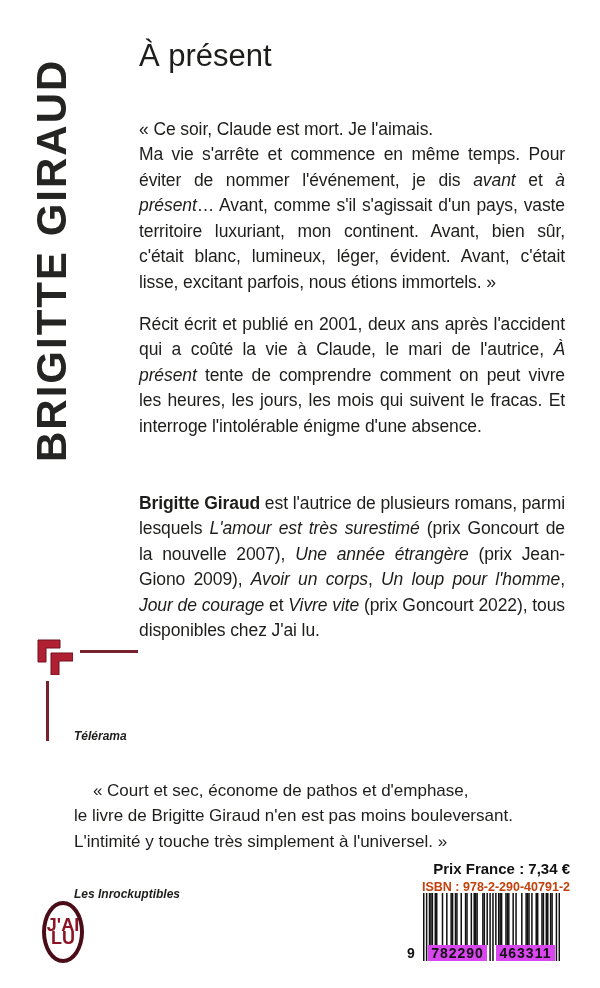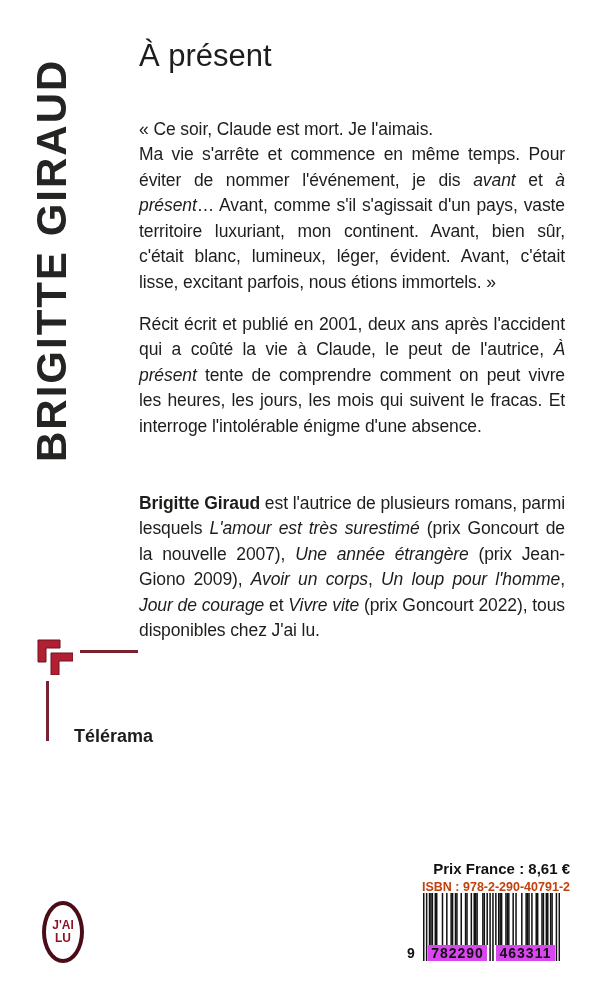--- a/index.html
+++ b/index.html
@@ -54,32 +54,32 @@
   .press-vline{position:absolute;left:46px;top:681px;width:3px;height:60px;}
   .press-mark{position:absolute;left:37px;top:639px;width:36px;height:36px;}
   .press-quote{
     position:absolute;left:74px;width:505px;
     font-size:17px;line-height:25.5px;
     white-space:pre-wrap;text-align:left;
   }
   .press-quote-1{top:671px;}
   .press-quote-2{top:752px;}
   .press-source{
-    font-weight:bold;
-    font-size:18px;margin-top:2px;white-space:normal;
+    font-weight:bold;font-style:italic;
+    font-size:12px;margin-top:2px;white-space:normal;
   }
   
   .publisher-logo{
     position:absolute;left:42px;top:901px;
     width:34px;height:54px;
     border:4px solid #4a0d17;
     border-radius:50%;
     display:flex;flex-direction:column;
     align-items:center;justify-content:center;
-    font-weight:bold;font-size:12px;line-height:13px;
+    font-weight:bold;font-size:18px;line-height:13px;
     color:#8c1425;letter-spacing:0;
   }
   .credits{
     position:absolute;left:100px;top:923px;
     font-size:11.5px;line-height:13.5px;
     font-weight:bold;color:#2a2a28;
     white-space:pre-wrap;letter-spacing:0;
   }
   .price-label{
     position:absolute;right:30px;top:860px;
@@ -108,43 +108,49 @@
 
 <div class="cover">
 
   <div class="author-vertical">BRIGITTE GIRAUD</div>
 
   <div class="book-title">À présent</div>
 
   <p class="flow-text excerpt"><span class="seg-normal">« Ce soir, Claude est mort. Je l'aimais.
 </span><span class="seg-normal">Ma vie s'arrête et commence en même temps. Pour éviter de nommer l'événement, je dis </span><span class="seg-italic">avant</span><span class="seg-normal"> et </span><span class="seg-italic">à présent</span><span class="seg-normal">… Avant, comme s'il s'agissait d'un pays, vaste territoire luxuriant, mon continent. Avant, bien sûr, c'était blanc, lumineux, léger, évident. Avant, c'était lisse, excitant parfois, nous étions immortels. »</span></p>
 
-  <p class="flow-text synopsis"><span class="seg-normal">Récit écrit et publié en 2001, deux ans après l'accident qui a coûté la vie à Claude, le peut de l'autrice, </span><span class="seg-italic">À présent</span><span class="seg-normal"> tente de comprendre comment on peut vivre les heures, les jours, les mois qui suivent le fracas. Et interroge l'intolérable énigme d'une absence.</span></p>
+  <p class="flow-text synopsis"><span class="seg-normal">Récit écrit et publié en 2001, deux ans après l'accident qui a coûté la vie à Claude, le mari de l'autrice, </span><span class="seg-italic">À présent</span><span class="seg-normal"> tente de comprendre comment on peut vivre les heures, les jours, les mois qui suivent le fracas. Et interroge l'intolérable énigme d'une absence.</span></p>
 
   <p class="flow-text bio"><span class="seg-bold">Brigitte Giraud</span><span class="seg-normal"> est l'autrice de plusieurs romans, parmi lesquels </span><span class="seg-italic">L'amour est très surestimé</span><span class="seg-normal"> (prix Goncourt de la nouvelle 2007), </span><span class="seg-italic">Une année étrangère</span><span class="seg-normal"> (prix Jean-Giono 2009), </span><span class="seg-italic">Avoir un corps</span><span class="seg-normal">, </span><span class="seg-italic">Un loup pour l'homme</span><span class="seg-normal">, </span><span class="seg-italic">Jour de courage</span><span class="seg-normal"> et </span><span class="seg-italic">Vivre vite</span><span class="seg-normal"> (prix Goncourt 2022), tous disponibles chez J'ai lu.</span></p>
 
   <svg class="press-mark" viewBox="0 0 36 36">
     <path d="M1 1 H23 V9 H9 V23 H1 Z" fill="#b02032" stroke="#701020" stroke-width="1"></path>
     <path d="M14 14 H36 V22 H22 V36 H14 Z" fill="#b02032" stroke="#701020" stroke-width="1"></path>
   </svg>
   <div class="press-hline" style="background: rgb(119, 34, 46);"></div>
   <div class="press-vline" style="background: rgb(119, 34, 46);"></div>
 
   <div class="press-quote press-quote-1">
     <div class="press-source">Télérama</div>
   </div>
 
+  <div class="press-quote press-quote-2">
+    <span>« Court et sec, économe de pathos et d'emphase,
+le livre de Brigitte Giraud n'en est pas moins bouleversant.
+L'intimité y touche très simplement à l'universel. »</span>
+    <div class="press-source">Les Inrockuptibles</div>
+  </div>
 
   <div class="publisher-logo">
     <span>J'AI</span>
     <span>LU</span>
   </div>
 
 
-  <div class="price-label">Prix France : 8,61 €</div>
+  <div class="price-label">Prix France : 7,34 €</div>
 
   <div class="isbn-label">ISBN : 978-2-290-40791-2</div>
 
   <div class="barcode">
     <svg viewBox="0 0 137 68" width="137" height="68">
         <rect x="0.00" y="0" width="1.50" height="68" fill="#111"></rect>
         <rect x="2.88" y="0" width="1.50" height="68" fill="#111"></rect>
         <rect x="5.77" y="0" width="1.50" height="52" fill="#111"></rect>
         <rect x="7.21" y="0" width="1.50" height="52" fill="#111"></rect>
         <rect x="8.65" y="0" width="1.50" height="52" fill="#111"></rect>

